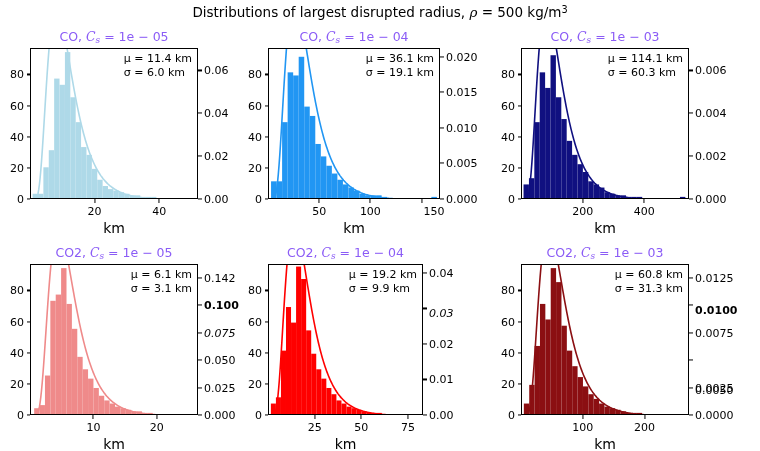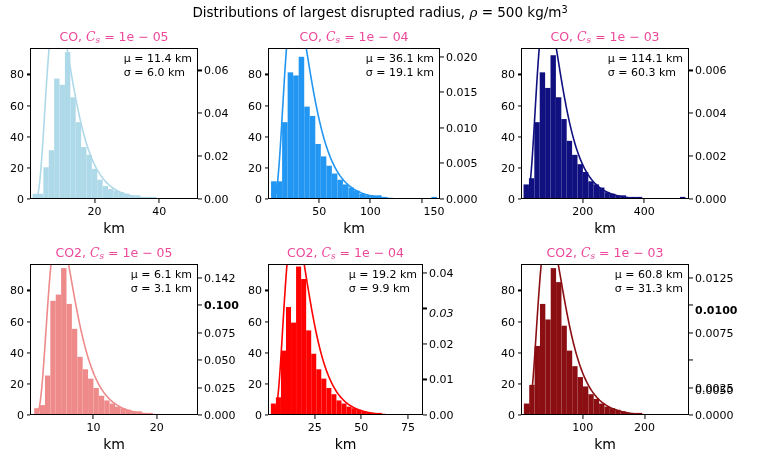--- a/index.html
+++ b/index.html
@@ -1,20 +1,20 @@
 <!DOCTYPE html>
 <html><head>
 <meta charset="utf-8">
 <style>
   html,body{margin:0;padding:0;background:#ffffff;}
   body{width:760px;height:451px;font-family:"DejaVu Sans","Liberation Sans",sans-serif;overflow:hidden;}
   #fig{position:relative;width:760px;height:451px;background:#fff;}
   #suptitle{position:absolute;left:0;top:4px;width:760px;text-align:center;font-size:13.5px;color:#000;white-space:nowrap;}
   .panel{position:absolute;}
-  .ptitle{position:absolute;left:0;width:100%;text-align:center;font-size:12.5px;color:#ec4899;white-space:nowrap;top:-19px;}
+  .ptitle{position:absolute;left:0;width:100%;text-align:center;font-size:12.5px;color:#8b5cf6;white-space:nowrap;top:-19px;}
   .axes{position:absolute;left:0;top:0;right:0;bottom:0;border:1.1px solid #000;box-sizing:border-box;background:#fff;overflow:hidden;}
   .plotsvg{position:absolute;left:0;top:0;}
   .stats{position:absolute;right:5px;top:3px;font-size:11px;line-height:1.25;color:#000;text-align:left;white-space:nowrap;}
   .ytickL{position:absolute;right:100%;transform:translateY(-50%);margin-right:6px;font-size:11px;color:#000;white-space:nowrap;}
   .ytickR{position:absolute;left:100%;transform:translateY(-50%);margin-left:6px;font-size:11px;color:#000;white-space:nowrap;}
   .tickmarkL{position:absolute;right:100%;width:3.5px;height:1.1px;background:#000;transform:translateY(-50%);}
   .tickmarkR{position:absolute;left:100%;width:3.5px;height:1.1px;background:#000;transform:translateY(-50%);}
   .xtick{position:absolute;top:100%;transform:translateX(-50%);margin-top:6px;font-size:11px;color:#000;white-space:nowrap;}
   .tickmarkX{position:absolute;top:100%;height:3.5px;width:1.1px;background:#000;transform:translateX(-50%);}
   .xlabel{position:absolute;left:0;width:100%;text-align:center;top:100%;margin-top:21px;font-size:14px;color:#000;}
@@ -279,21 +279,21 @@
         <div class="ytickL" style="top: 57.5979px;">60</div>
         <div class="tickmarkL" style="top: 57.5979px;"></div>
         <div class="ytickL" style="top: 26.4639px;">80</div>
         <div class="tickmarkL" style="top: 26.4639px;"></div>
         <div class="ytickR" style="top: 151px;">0.000</div>
         <div class="tickmarkR" style="top: 151px;"></div>
         <div class="ytickR" style="top: 123.545px;">0.025</div>
         <div class="tickmarkR" style="top: 123.545px;"></div>
         <div class="ytickR" style="top: 96.0909px;">0.050</div>
         <div class="tickmarkR" style="top: 96.0909px;"></div>
-        <div class="ytickR" style="top: 68.6364px;">0.075</div>
+        <div class="ytickR" style="top: 68.6364px; font-style: italic;">0.075</div>
         <div class="tickmarkR" style="top: 68.6364px;"></div>
         <div class="ytickR" style="top: 41.1818px; font-weight: bold;">0.100</div>
         <div class="tickmarkR" style="top: 41.1818px;"></div>
         <div class="ytickR" style="top: 13.7273px;">0.142</div>
         <div class="tickmarkR" style="top: 13.7273px;"></div>
         <div class="xtick" style="left: 63.3962px;">10</div>
         <div class="tickmarkX" style="left: 63.3962px;"></div>
         <div class="xtick" style="left: 126.792px;">20</div>
         <div class="tickmarkX" style="left: 126.792px;"></div>
         <div class="xlabel">km</div>

